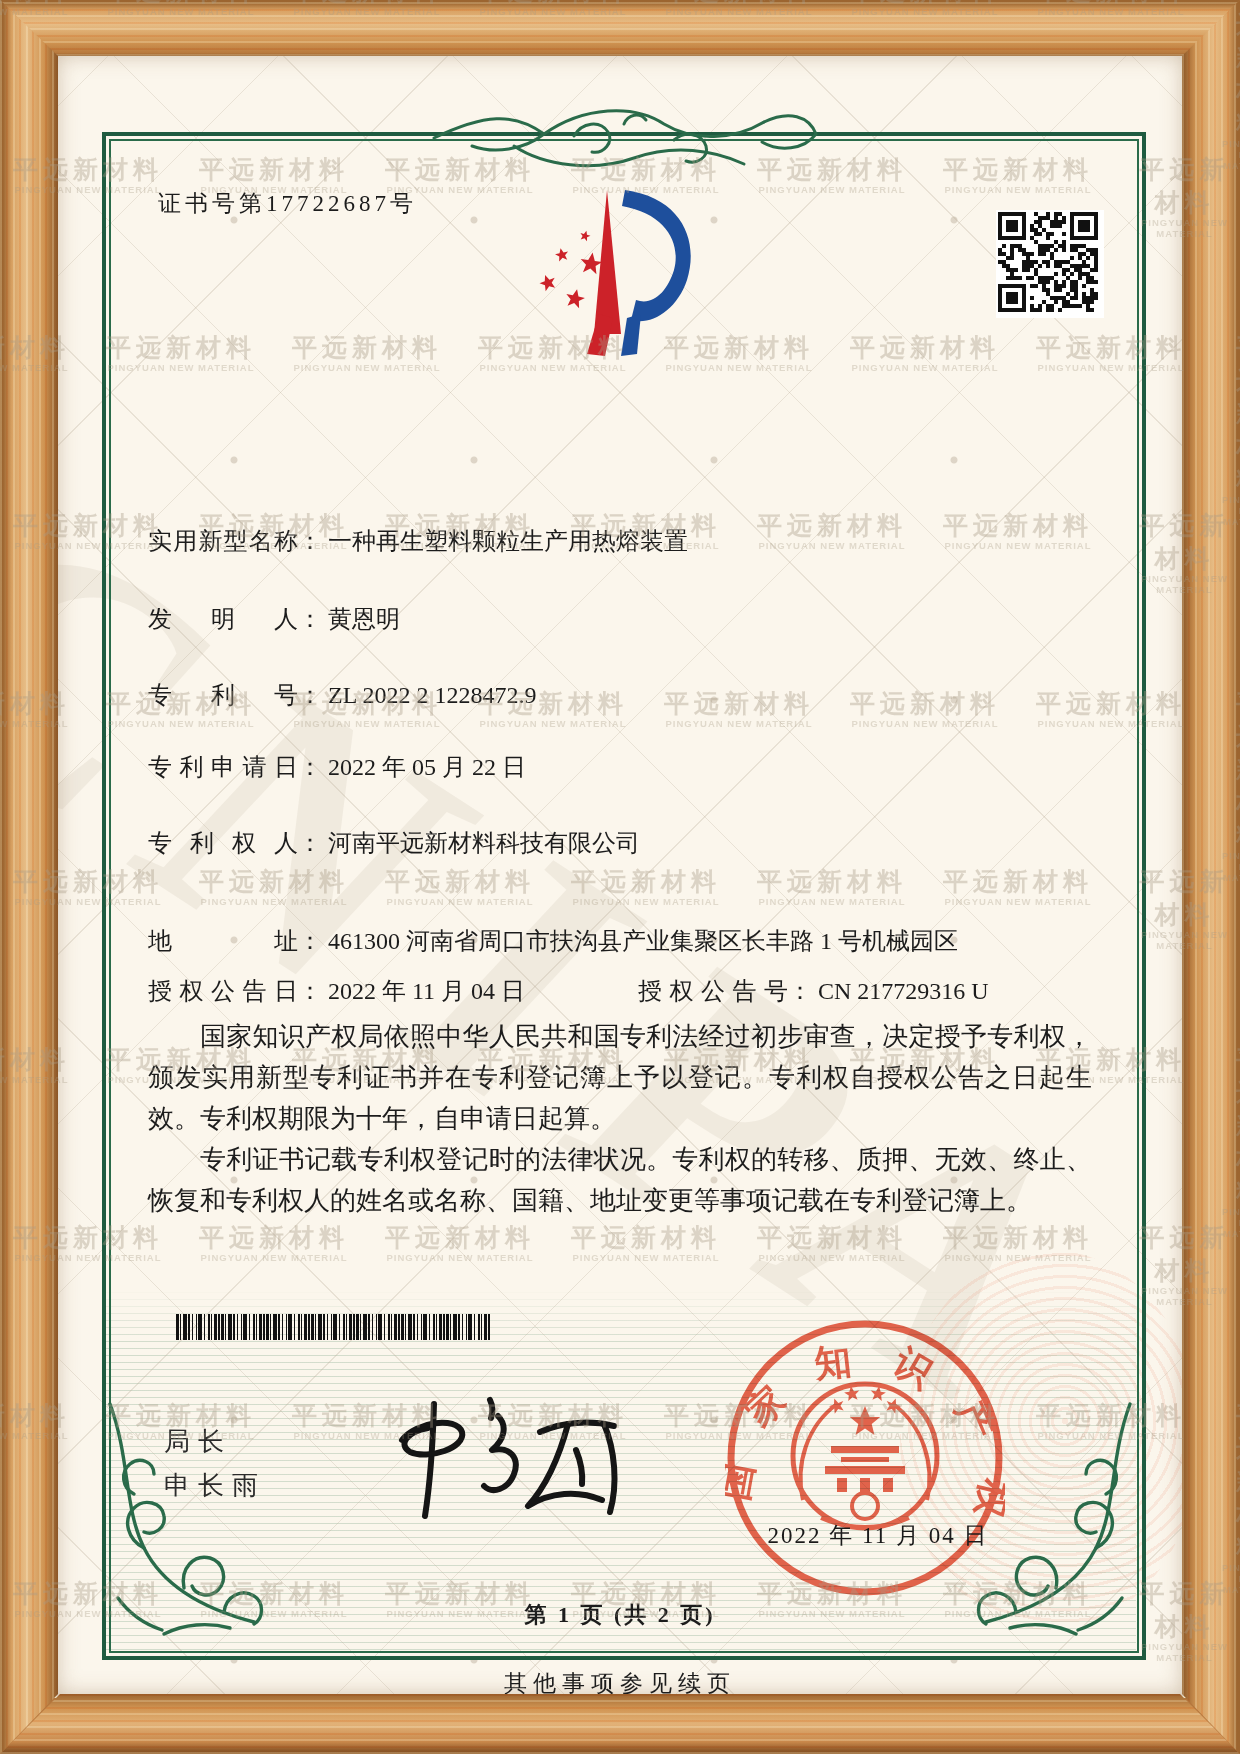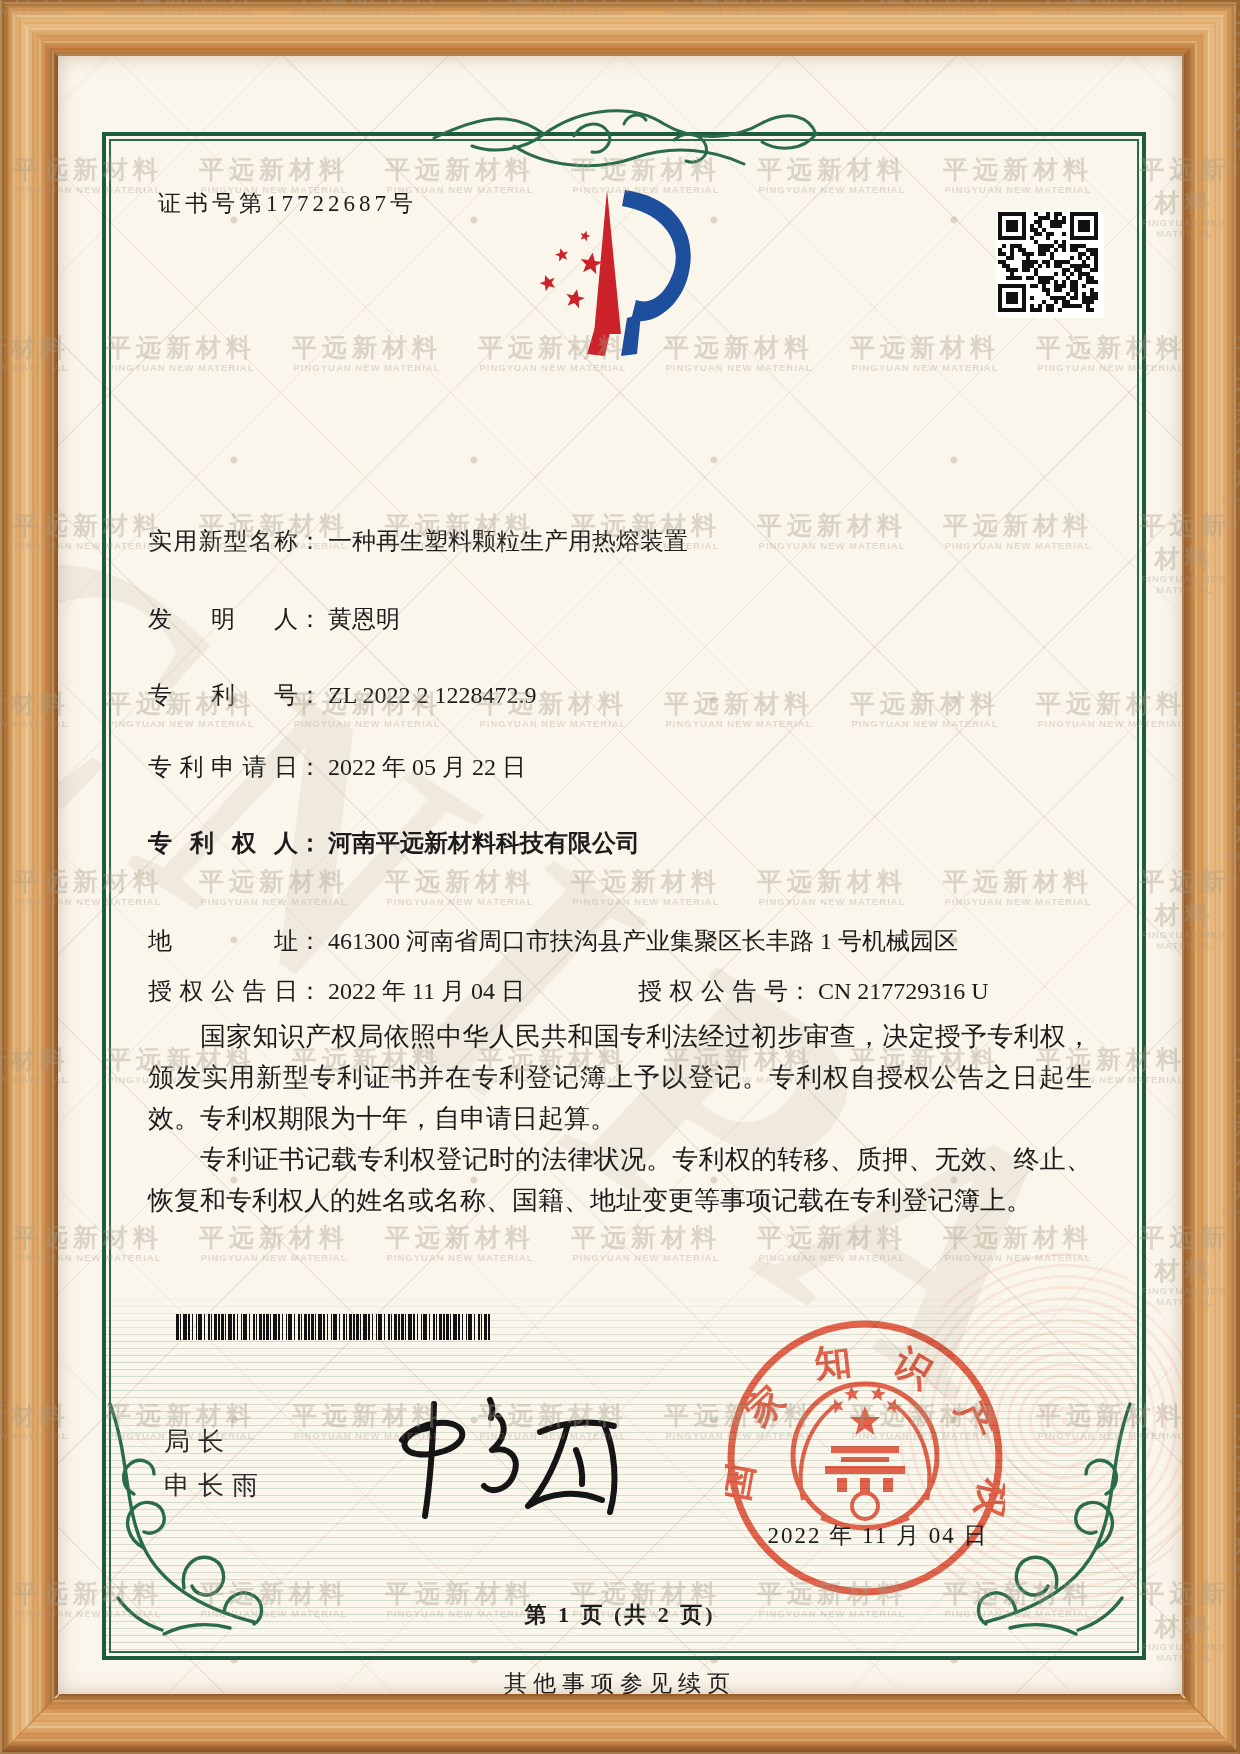--- a/index.html
+++ b/index.html
@@ -381,21 +381,21 @@
   </div>
   <div class="abs frow" style="top:600px;">
     <span class="flabel">发明人</span><span>：</span><span class="fvalue">黄恩明</span>
   </div>
   <div class="abs frow" style="top:676px;">
     <span class="flabel">专利号</span><span>：</span><span class="fvalue">ZL 2022 2 1228472.9</span>
   </div>
   <div class="abs frow" style="top:748px;">
     <span class="flabel">专利申请日</span><span>：</span><span class="fvalue">2022 年 05 月 22 日</span>
   </div>
-  <div class="abs frow" style="top:824px;font-weight:bold;">
+  <div class="abs frow" style="top:824px;">
     <span class="flabel">专利权人</span><span>：</span><span class="fvalue">河南平远新材料科技有限公司</span>
   </div>
   <div class="abs frow" style="top:922px;">
     <span class="flabel">地址</span><span>：</span><span class="fvalue">461300 河南省周口市扶沟县产业集聚区长丰路 1 号机械园区</span>
   </div>
   <div class="abs frow" style="top:972px;">
     <span class="flabel">授权公告日</span><span>：</span><span class="fvalue">2022 年 11 月 04 日</span>
   </div>
   <div class="abs frow" style="left:638px;top:972px;">
     <span class="flabel">授权公告号</span><span>：</span><span class="fvalue">CN 217729316 U</span>

